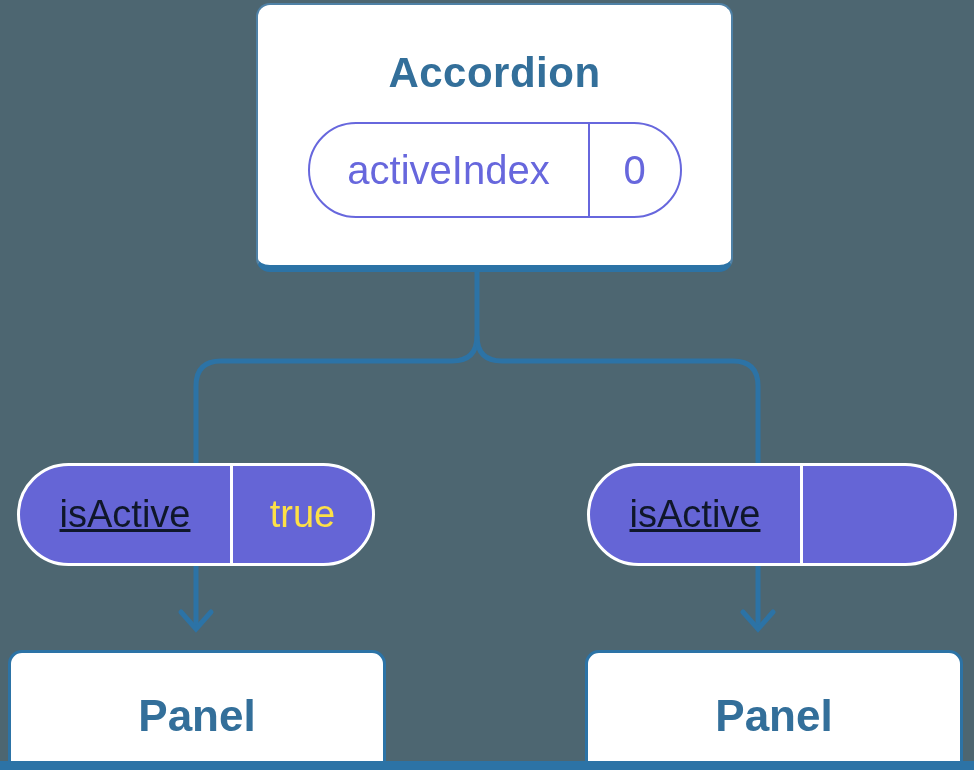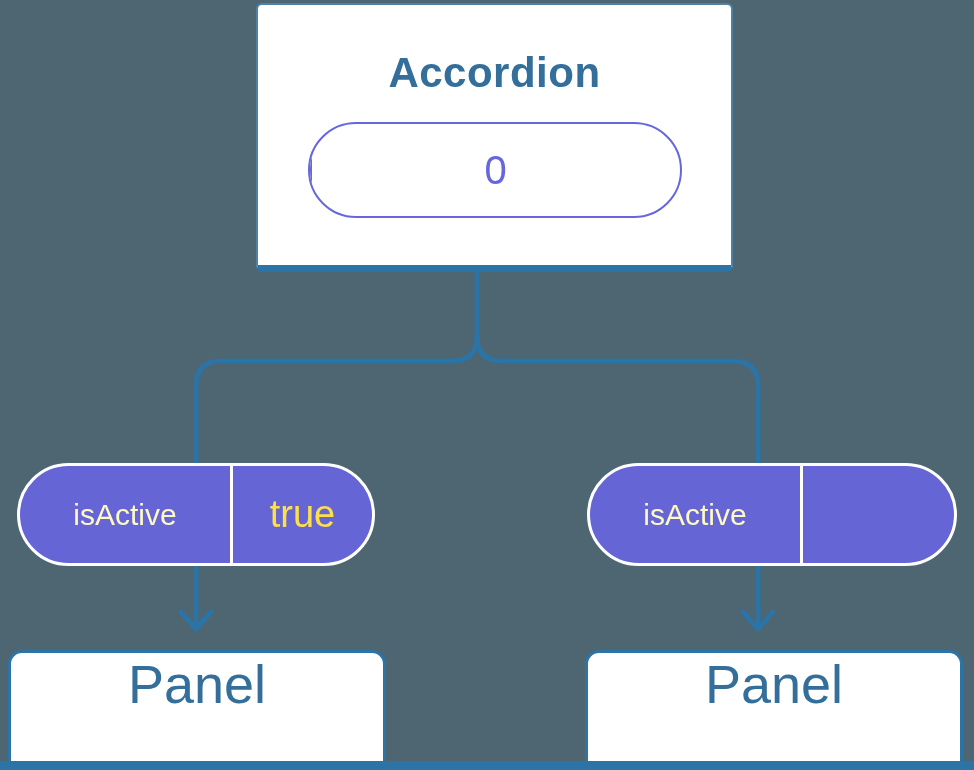--- a/index.html
+++ b/index.html
@@ -22,21 +22,21 @@
   }
 
   
   .root-card {
     position: absolute;
     left: 256px; top: 3px;
     width: 477px; height: 269px;
     background: #ffffff;
     border: 2px solid #4f81a6;
     border-bottom: 7px solid #2c73a6;
-    border-radius: 6px;
+    border-radius: 14px;
     z-index: 2;
     display: flex;
     flex-direction: column;
     align-items: center;
   }
   .card-title {
     margin-top: 44px;
     font-size: 42px;
     font-weight: 600;
     color: #336f9a;
@@ -79,22 +79,23 @@
     display: flex;
     align-items: stretch;
     overflow: hidden;
     z-index: 3;
   }
   .solid-pill.left  { left: 17px;  width: 358px; }
   .solid-pill.right { left: 587px; width: 370px; }
   .solid-pill .pill-name {
     width: 210px;
     display: flex; align-items: center; justify-content: center;
-    font-size: 30px;
-    color: #fef9c3;
+    font-size: 38px;
+    color: #0f172a;
+    text-decoration: underline;
   }
   .solid-pill .pill-divider { width: 3px; background: #ffffff; }
   .solid-pill .pill-value {
     flex: 1;
     display: flex; align-items: center; justify-content: center;
     font-size: 38px;
     color: #fde047;
   }
 
   
@@ -106,22 +107,23 @@
     border: 3px solid #2c73a6;
     border-radius: 14px;
     z-index: 2;
     display: flex;
     justify-content: center;
     align-items: flex-start;
   }
   .panel.left  { left: 8px; }
   .panel.right { left: 585px; }
   .panel-label {
-    font-size: 54px;
-    font-weight: 400;
+    margin-top: 38px;
+    font-size: 44px;
+    font-weight: 700;
     color: #336f9a;
   }
 
   
   .bottom-bar {
     position: absolute;
     left: 0; right: 0; bottom: 0;
     height: 9px;
     background: #2c73a6;
     z-index: 5;
@@ -137,20 +139,21 @@
       <path d="M477 266 L477 336 Q477 361 452 361 L221 361 Q196 361 196 386 L196 628"></path>
       <path d="M477 336 Q477 361 502 361 L733 361 Q758 361 758 386 L758 628"></path>
       <path stroke-linecap="round" d="M181 612 L196 629 L211 612"></path>
       <path stroke-linecap="round" d="M743 612 L758 629 L773 612"></path>
     </g>
   </svg>
 
   <div class="root-card">
     <div class="card-title">Accordion</div>
     <div class="outline-pill">
+      <span class="pill-name">activeIndex</span>
       <span class="pill-divider"></span>
       <span class="pill-value">0</span>
     </div>
   </div>
 
   <div class="solid-pill left">
     <span class="pill-name">isActive</span>
     <span class="pill-divider"></span>
     <span class="pill-value">true</span>
   </div>

